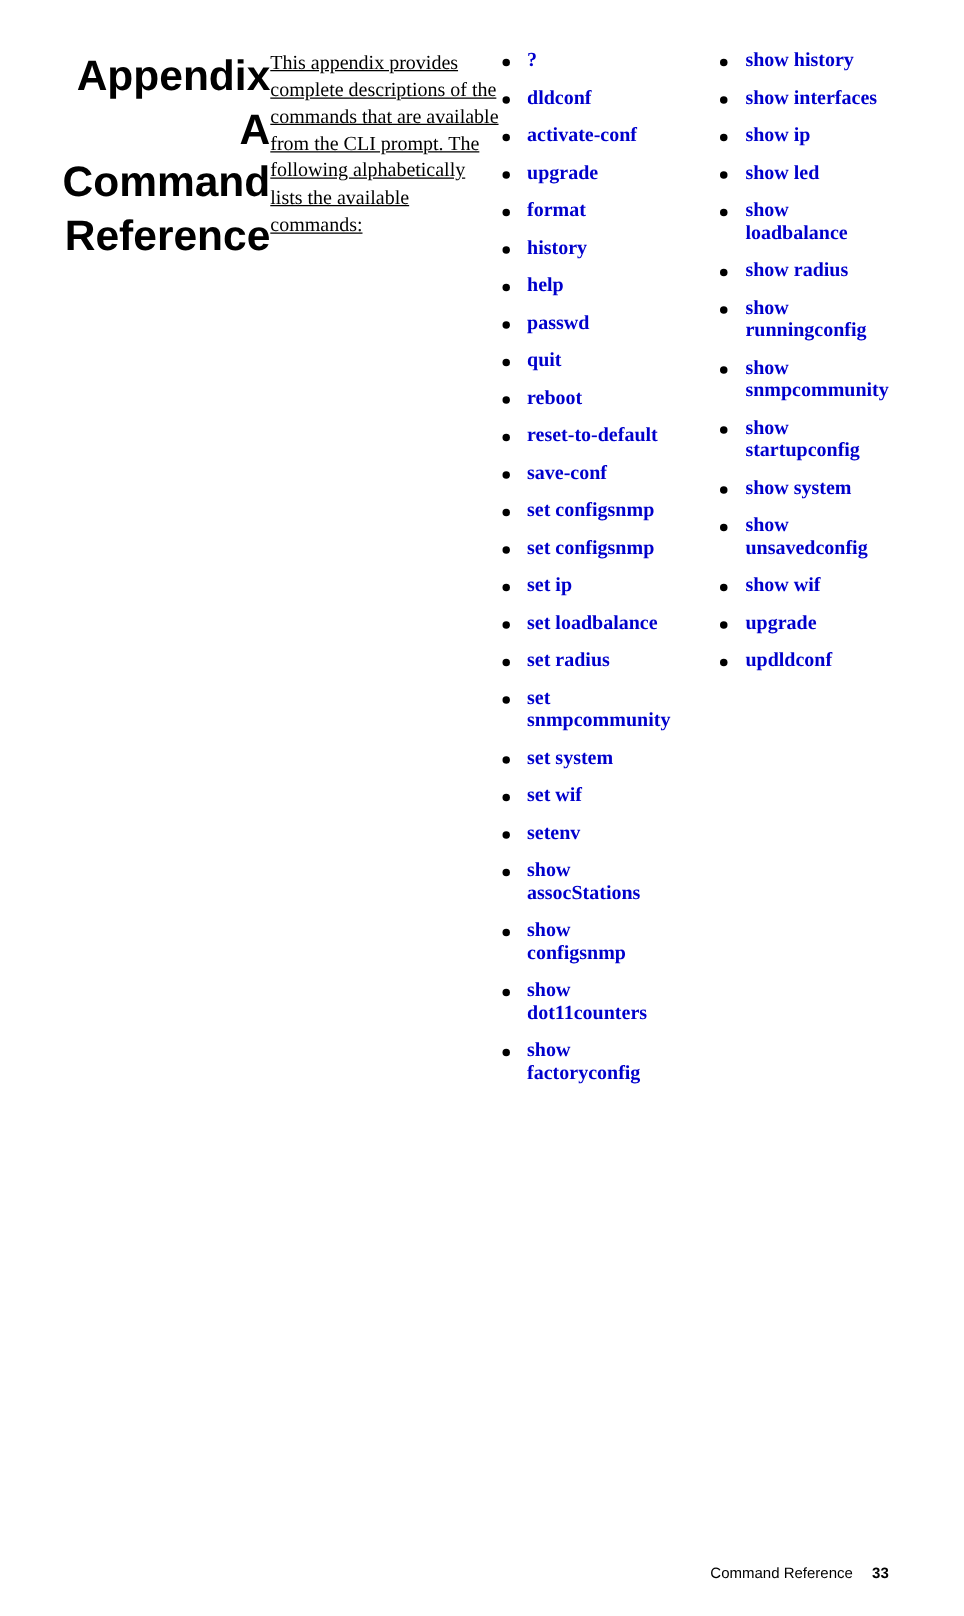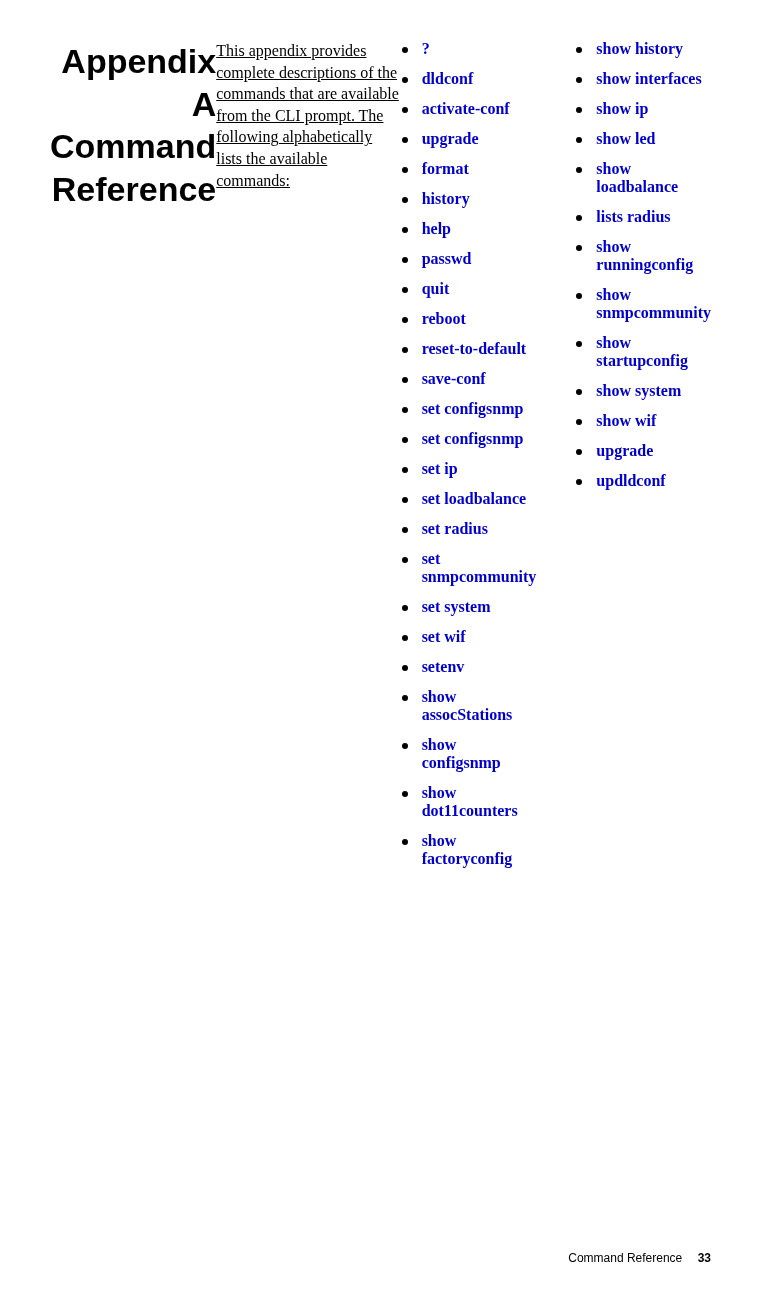--- a/index.html
+++ b/index.html
@@ -206,37 +206,41 @@
         <div class="item">
           <span class="bullet"></span>
           <span class="link">show led</span>
         </div>
         <div class="item">
           <span class="bullet"></span>
           <span class="link">show loadbalance</span>
         </div>
         <div class="item">
           <span class="bullet"></span>
-          <span class="link">lists radius</span>
+          <span class="link">show radius</span>
         </div>
         <div class="item">
           <span class="bullet"></span>
           <span class="link">show runningconfig</span>
         </div>
         <div class="item">
           <span class="bullet"></span>
           <span class="link">show snmpcommunity</span>
         </div>
         <div class="item">
           <span class="bullet"></span>
           <span class="link">show startupconfig</span>
         </div>
         <div class="item">
           <span class="bullet"></span>
           <span class="link">show system</span>
+        </div>
+        <div class="item">
+          <span class="bullet"></span>
+          <span class="link">show unsavedconfig</span>
         </div>
         <div class="item">
           <span class="bullet"></span>
           <span class="link">show wif</span>
         </div>
         <div class="item">
           <span class="bullet"></span>
           <span class="link">upgrade</span>
         </div>
         <div class="item">

